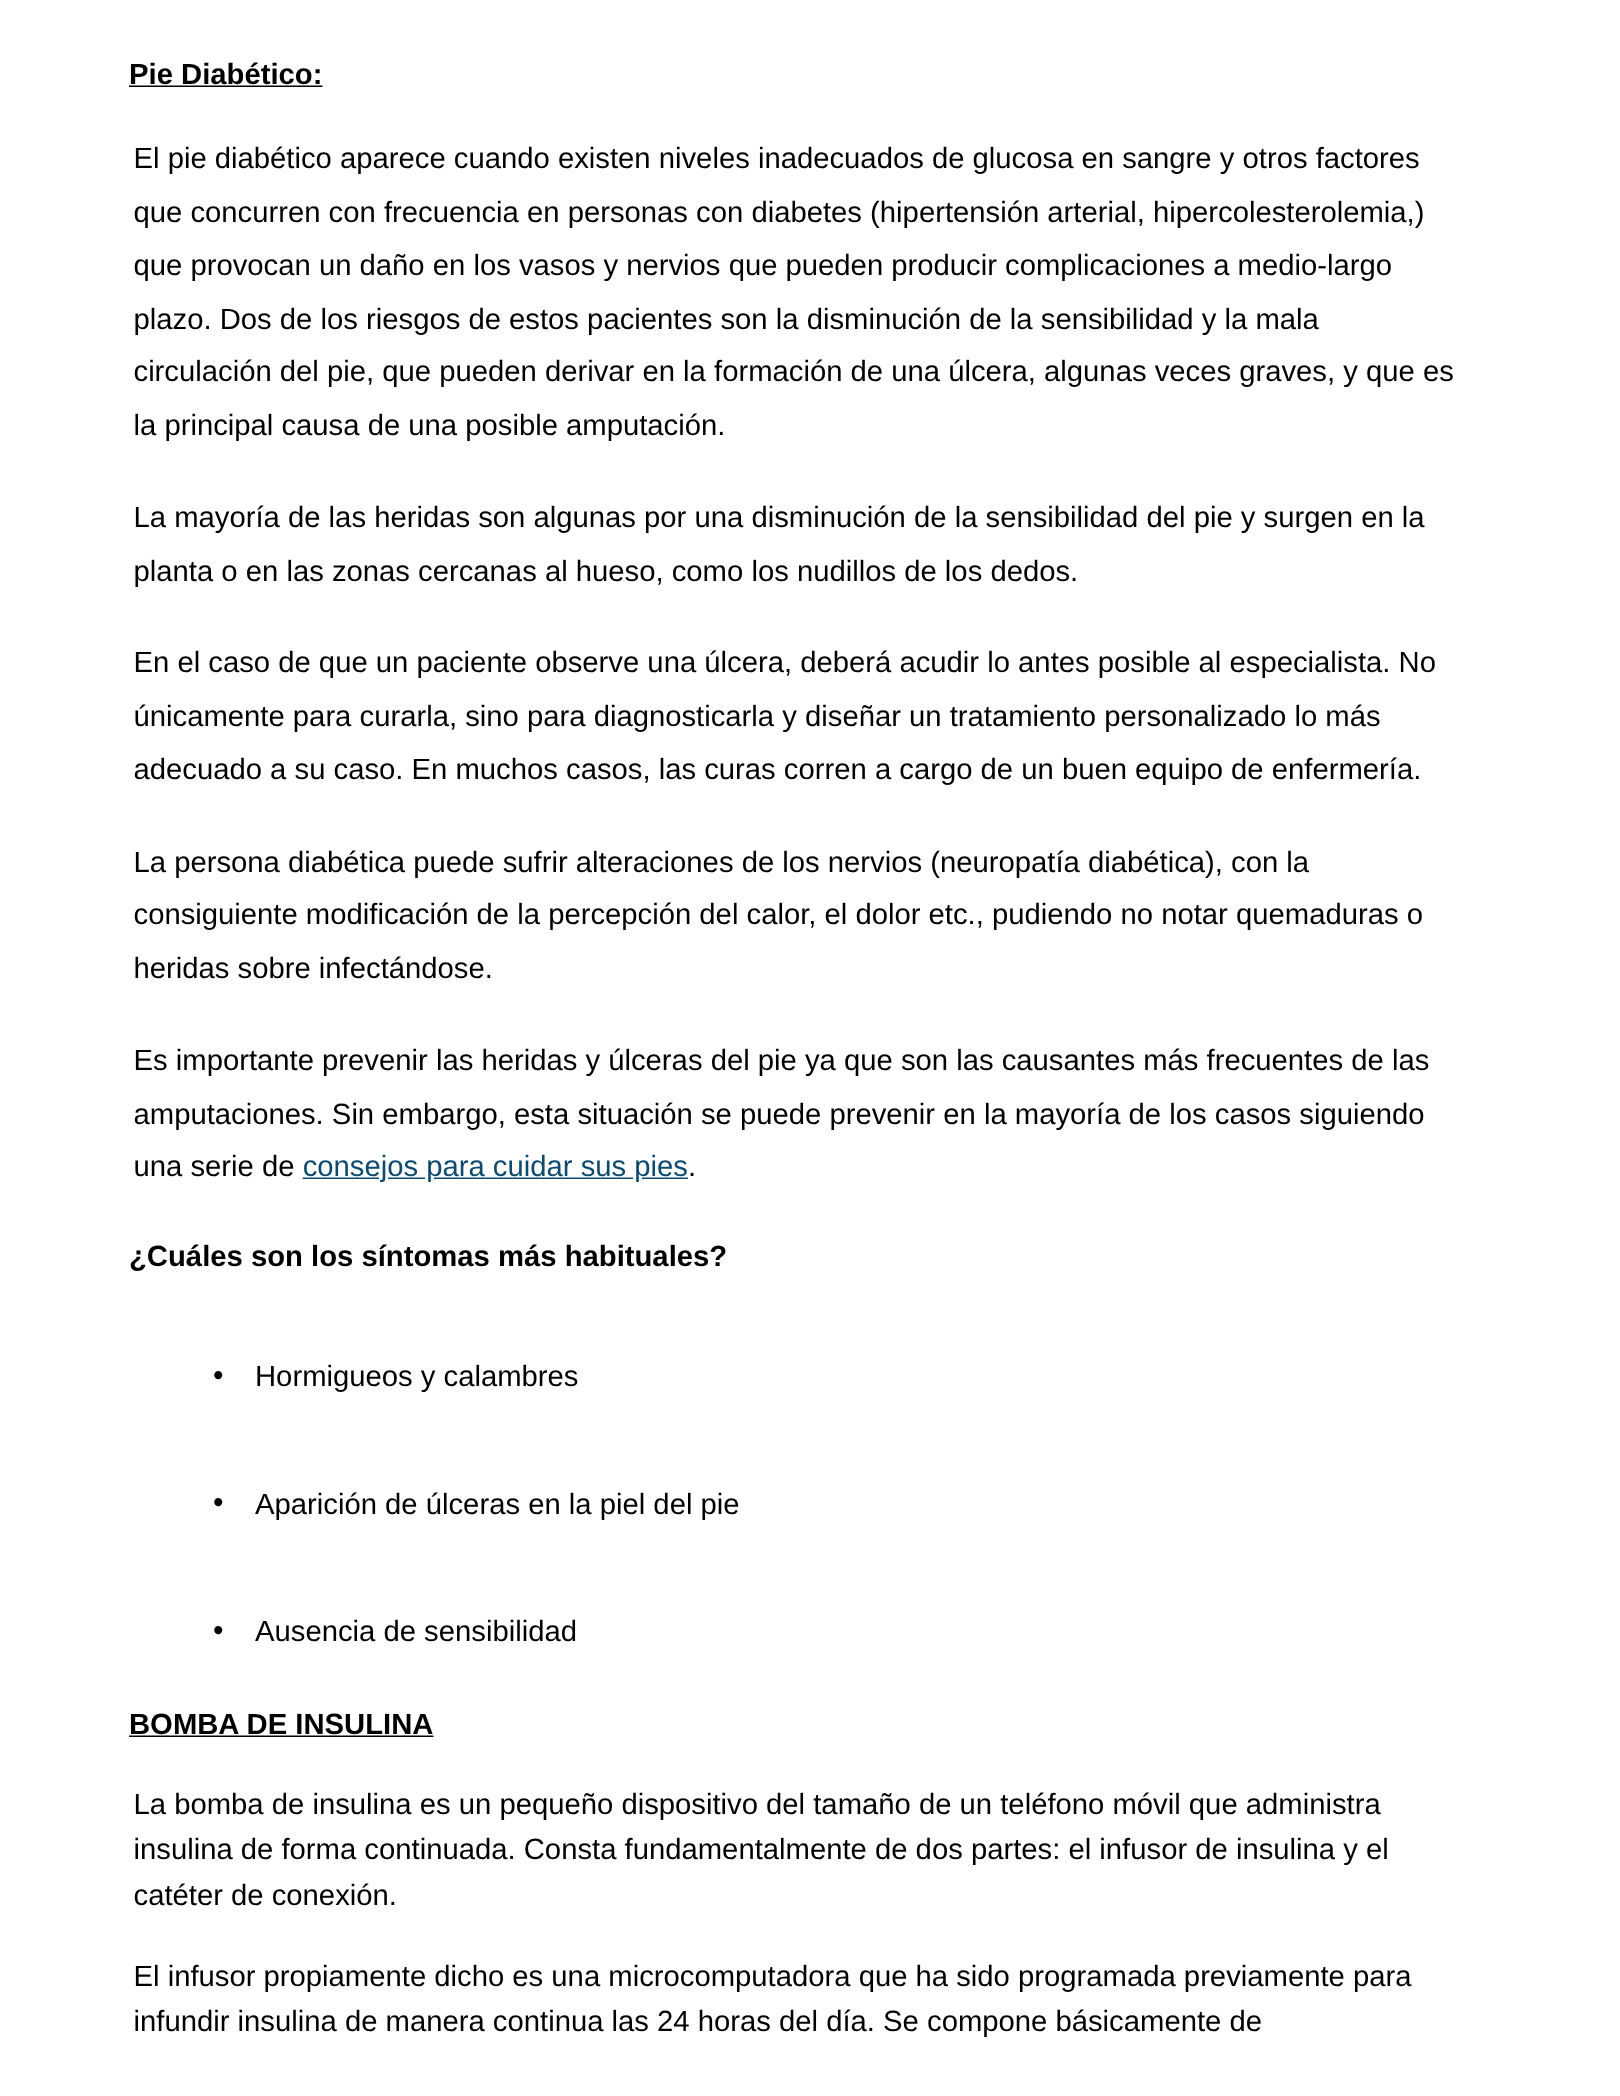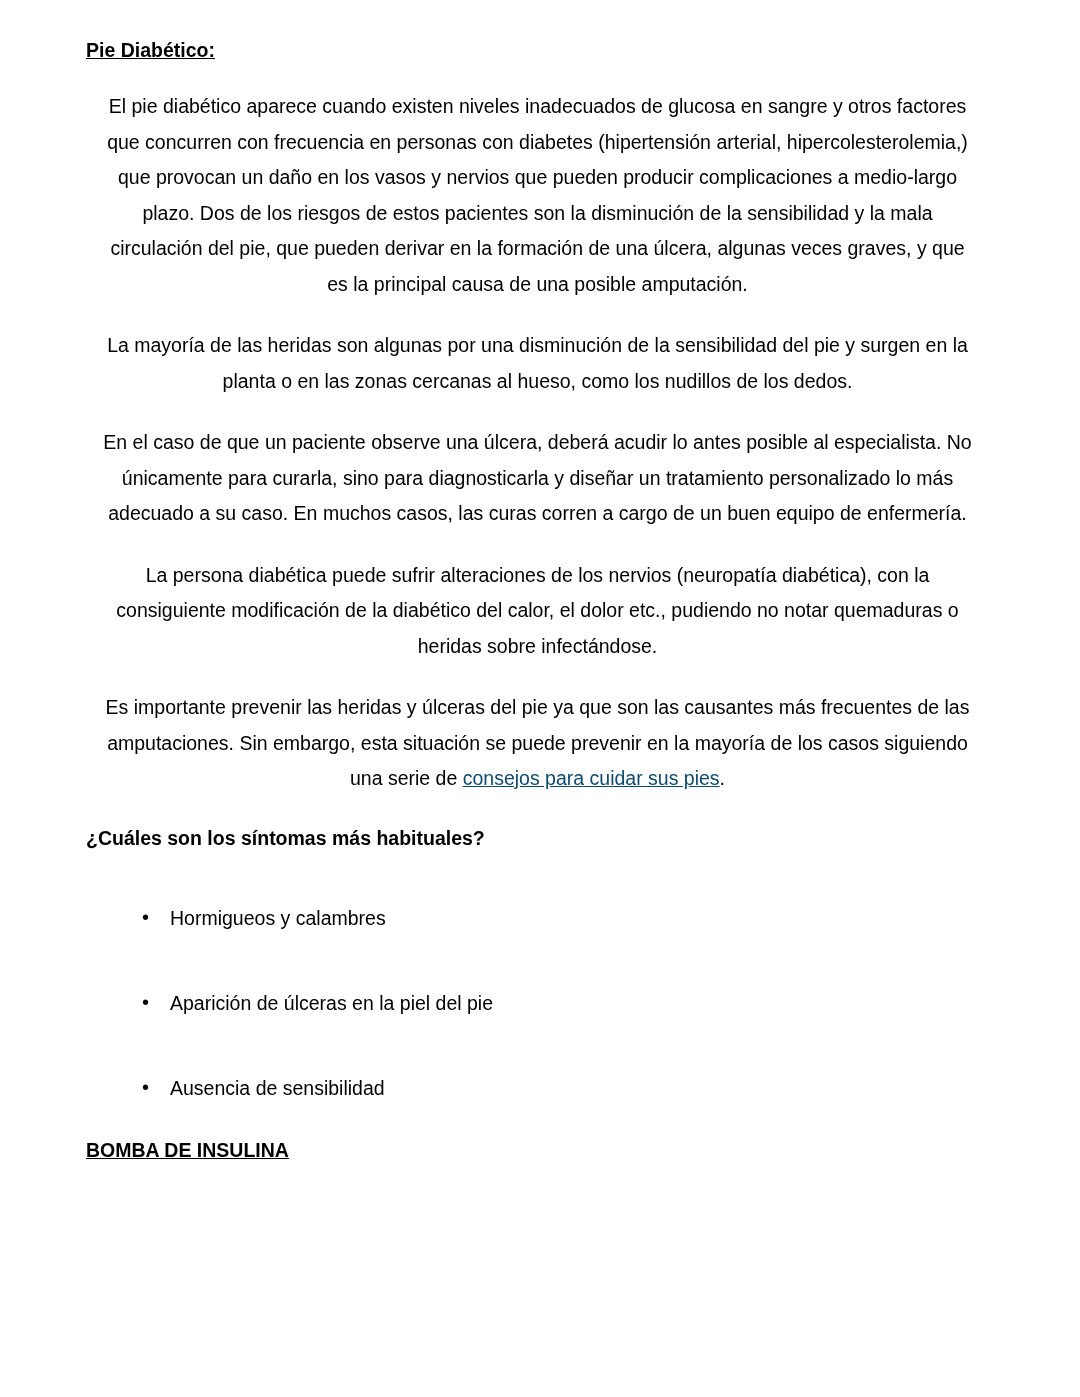--- a/index.html
+++ b/index.html
@@ -26,22 +26,22 @@
     font-size: 19.5px;
     font-weight: bold;
     text-decoration: underline;
     margin: 0 0 0 0;
     padding-top: 8px;
     line-height: 1.3;
   }
   .para {
     font-size: 19.5px;
     line-height: 1.82;
-    margin: 26px 0 0 13px;
-    text-align: center;
+    margin: 26px 0 0 3px;
+    text-align: left;
   }
   .para.tight {
     line-height: 1.55;
     margin-top: 24px;
   }
   .link {
     color: #0c4a6e;
     text-decoration: underline;
   }
   .subheading {
@@ -84,29 +84,31 @@
 <div class="page">
 
   <h1 class="doc-title">Pie Diabético:</h1>
 
   <p class="para">El pie diabético aparece cuando existen niveles inadecuados de glucosa en sangre y otros factores que concurren con frecuencia en personas con diabetes (hipertensión arterial, hipercolesterolemia,) que provocan un daño en los vasos y nervios que pueden producir complicaciones a medio-largo plazo. Dos de los riesgos de estos pacientes son la disminución de la sensibilidad y la mala circulación del pie, que pueden derivar en la formación de una úlcera, algunas veces graves, y que es la principal causa de una posible amputación.</p>
 
   <p class="para">La mayoría de las heridas son algunas por una disminución de la sensibilidad del pie y surgen en la planta o en las zonas cercanas al hueso, como los nudillos de los dedos.</p>
 
   <p class="para">En el caso de que un paciente observe una úlcera, deberá acudir lo antes posible al especialista. No únicamente para curarla, sino para diagnosticarla y diseñar un tratamiento personalizado lo más adecuado a su caso. En muchos casos, las curas corren a cargo de un buen equipo de enfermería.</p>
 
-  <p class="para">La persona diabética puede sufrir alteraciones de los nervios (neuropatía diabética), con la consiguiente modificación de la diabético del calor, el dolor etc., pudiendo no notar quemaduras o heridas sobre infectándose.</p>
+  <p class="para">La persona diabética puede sufrir alteraciones de los nervios (neuropatía diabética), con la consiguiente modificación de la percepción del calor, el dolor etc., pudiendo no notar quemaduras o heridas sobre infectándose.</p>
 
   <p class="para"><span>Es importante prevenir las heridas y úlceras del pie ya que son las causantes más frecuentes de las amputaciones. Sin embargo, esta situación se puede prevenir en la mayoría de los casos siguiendo una serie de </span><a class="link" href="#">consejos para cuidar sus pies</a><span>.</span></p>
 
   <h2 class="subheading">¿Cuáles son los síntomas más habituales?</h2>
 
   <ul class="bullets">
     <li>Hormigueos y calambres</li>
     <li>Aparición de úlceras en la piel del pie</li>
     <li>Ausencia de sensibilidad</li>
   </ul>
 
   <h2 class="section-heading">BOMBA DE INSULINA</h2>
 
+  <p class="para tight">La bomba de insulina es un pequeño dispositivo del tamaño de un teléfono móvil que administra insulina de forma continuada. Consta fundamentalmente de dos partes: el infusor de insulina y el catéter de conexión.</p>
 
+  <p class="para tight">El infusor propiamente dicho es una microcomputadora que ha sido programada previamente para infundir insulina de manera continua las 24 horas del día. Se compone básicamente de</p>
 
 </div>
 
 </body></html>

